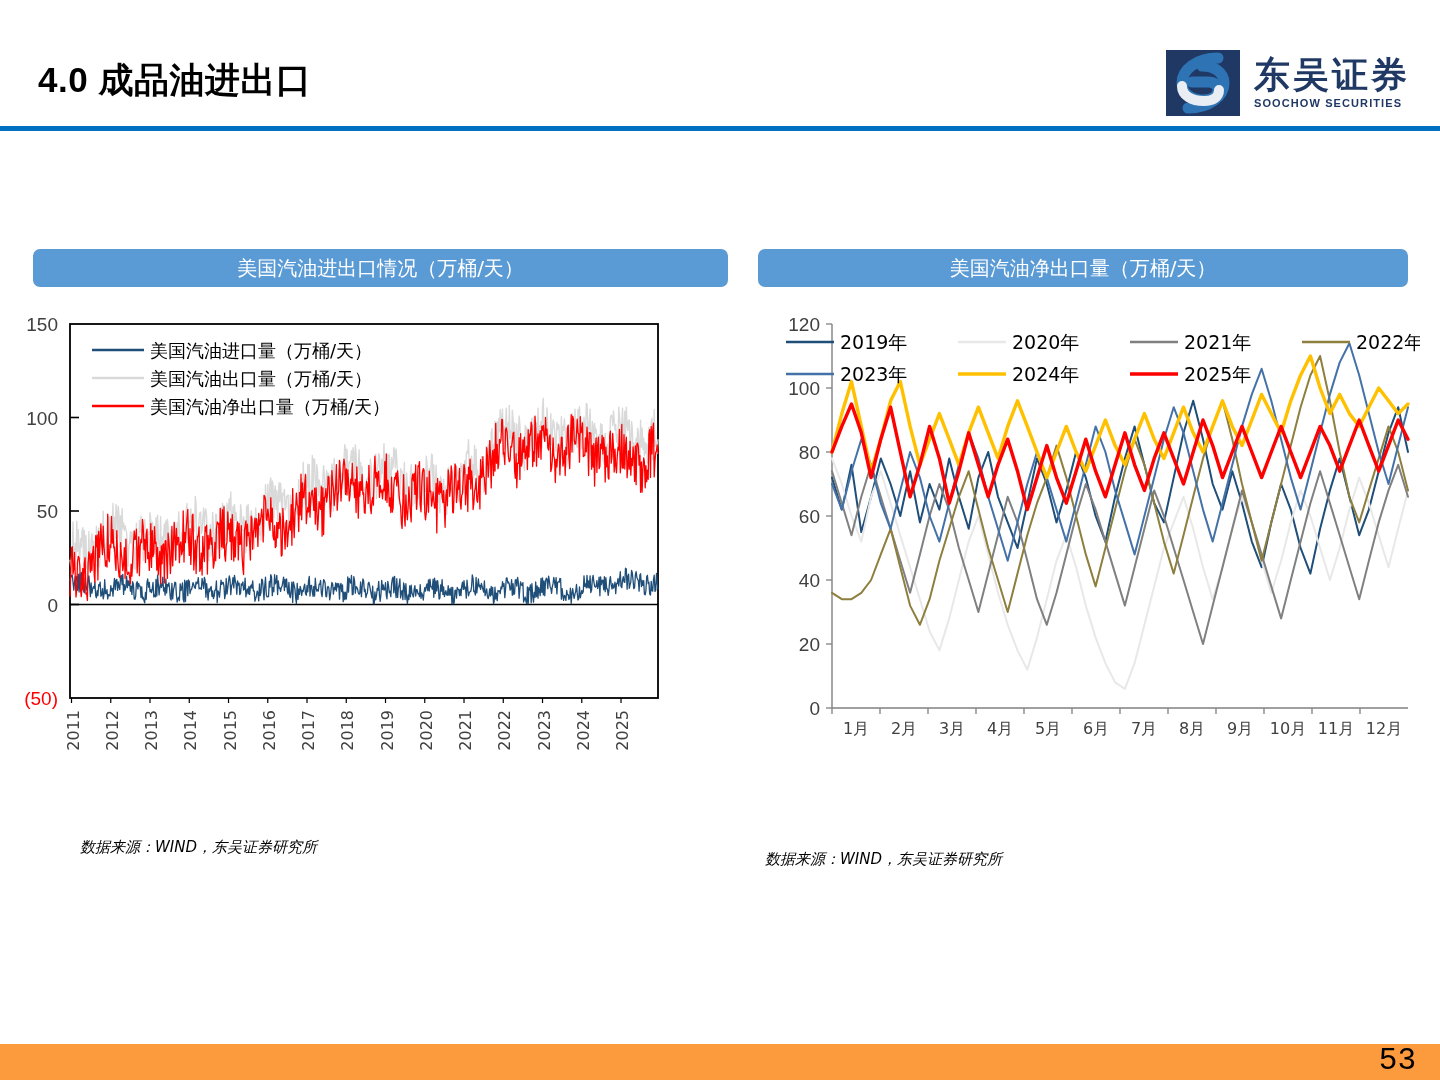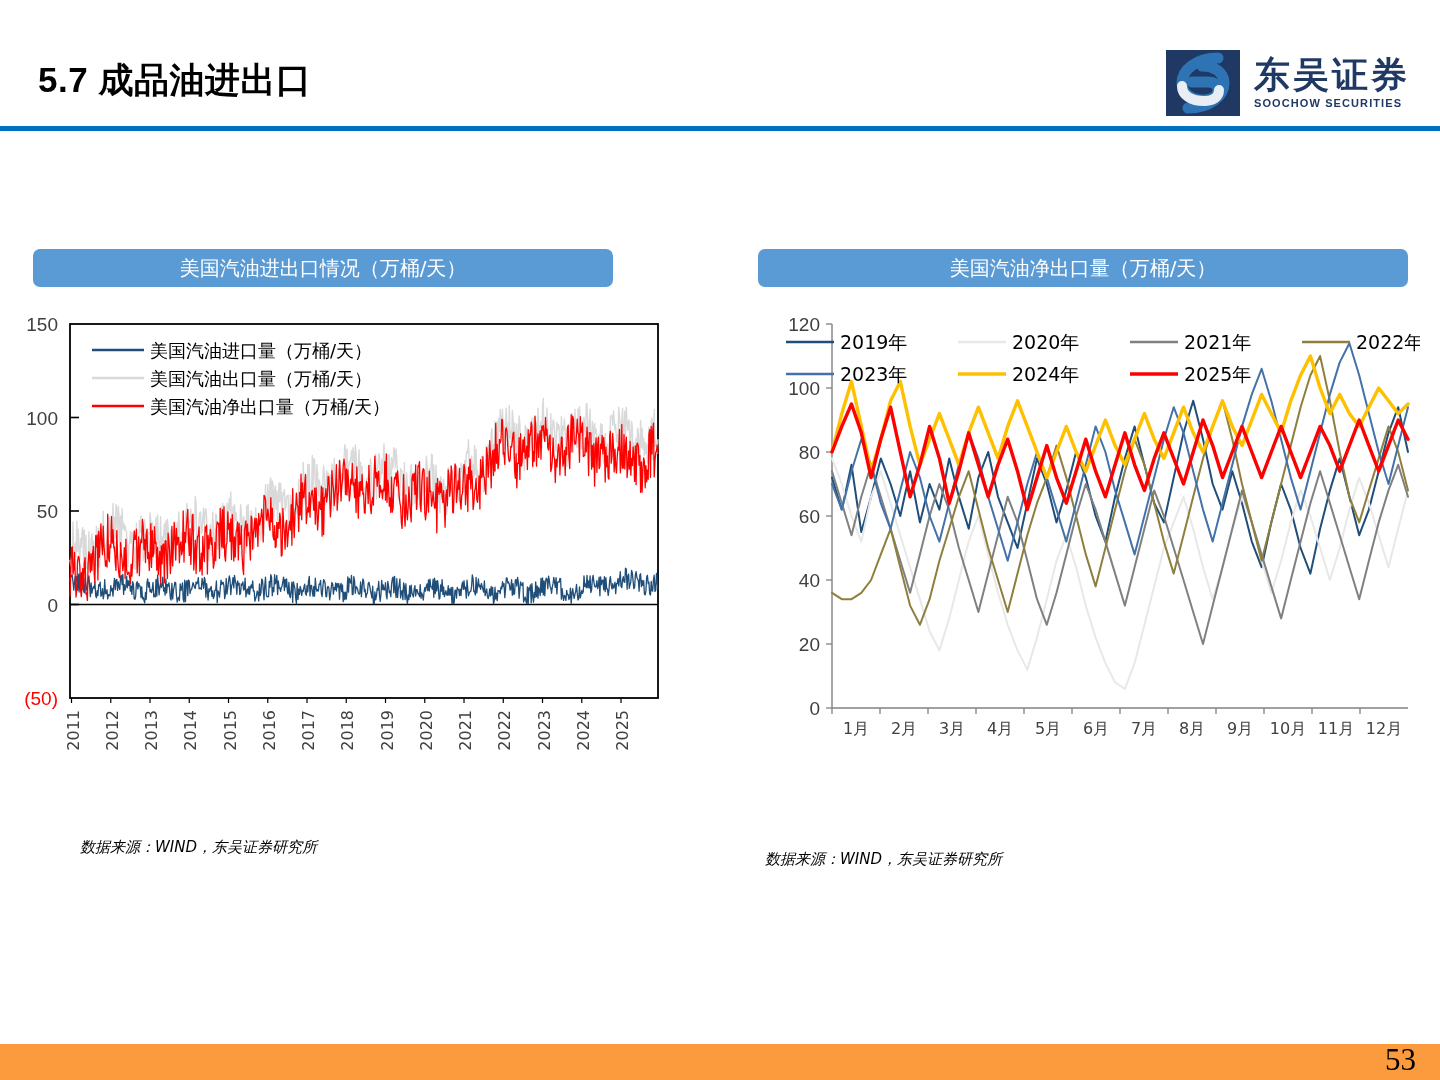--- a/index.html
+++ b/index.html
@@ -25,21 +25,21 @@
   .logo-cn{font-size:36px;font-weight:bold;color:#1f3864;letter-spacing:3px;
            font-family:"DejaVu Sans","Liberation Sans",sans-serif;}
   .logo-en{font-size:11px;font-weight:bold;color:#1f3864;letter-spacing:1.1px;margin-top:5px;}
 
   
   .chart-banner{
     position:absolute;height:38px;border-radius:7px;background:#5b9bd5;
     color:#fff;font-size:20px;display:flex;align-items:center;justify-content:center;
     font-family:"DejaVu Sans","Liberation Sans",sans-serif;
   }
-  #banner-left{left:33px;top:249px;width:580px;text-align:center;}
+  #banner-left{left:33px;top:249px;width:695px;text-align:center;}
   #banner-right{left:758px;top:249px;width:650px;}
 
   .src-note{
     position:absolute;font-size:15px;font-style:italic;color:#000;white-space:nowrap;
     font-family:"DejaVu Sans","Liberation Sans",sans-serif;
   }
   #src-left{left:80px;top:838px;}
   #src-right{left:765px;top:850px;}
 
   .chart-wrap{position:absolute;}
@@ -50,28 +50,28 @@
   .axis-label{font-size:19px;fill:#404040;font-family:"Liberation Sans",sans-serif;}
   .axis-label-neg{font-size:19px;fill:#ff0000;font-family:"Liberation Sans",sans-serif;}
   .tick-cn{font-size:16px;fill:#404040;font-family:"DejaVu Sans","Liberation Sans",sans-serif;}
   .leg-txt{font-size:18px;fill:#000;font-family:"DejaVu Sans","Liberation Sans",sans-serif;}
   .leg-txt-r{font-size:19px;fill:#000;font-family:"DejaVu Sans","Liberation Sans",sans-serif;}
 
   
   .footer-bar{position:absolute;left:0;bottom:0;width:1440px;height:36px;background:#fc9b3d;}
   .page-num{
     position:absolute;right:24px;bottom:2px;font-size:31px;color:#000;
-    font-family:Liberation Serif, serif;
+    font-family:Liberation Mono, monospace;
     margin-top:48px;
   }
 </style>
 </head>
 <body>
 
-<div class="page-title">5.7 成品油进出口</div>
+<div class="page-title">4.0 成品油进出口</div>
 <div class="header-rule"></div>
 
 <div class="logo">
   <div class="logo-mark">
     <svg width="74" height="66" viewBox="0 0 74 66">
       <rect x="0" y="0" width="74" height="66" fill="#1F3864"></rect>
       <path d="M52 8 C30 8 16 20 16 33 C16 44 26 50 38 50 C46 50 52 46 52 40 C52 35 48 32 42 32 L26 32" fill="none" stroke="#2E74B5" stroke-width="11" stroke-linecap="round"></path>
       <path d="M22 58 C44 58 58 46 58 33 C58 22 48 16 36 16" fill="none" stroke="#2E74B5" stroke-width="11" stroke-linecap="round"></path>
       <path d="M16 36 C16 46 26 51 38 51 C47 51 53 47 53 40" fill="none" stroke="#E9EEF5" stroke-width="10" stroke-linecap="round"></path>
     </svg>

